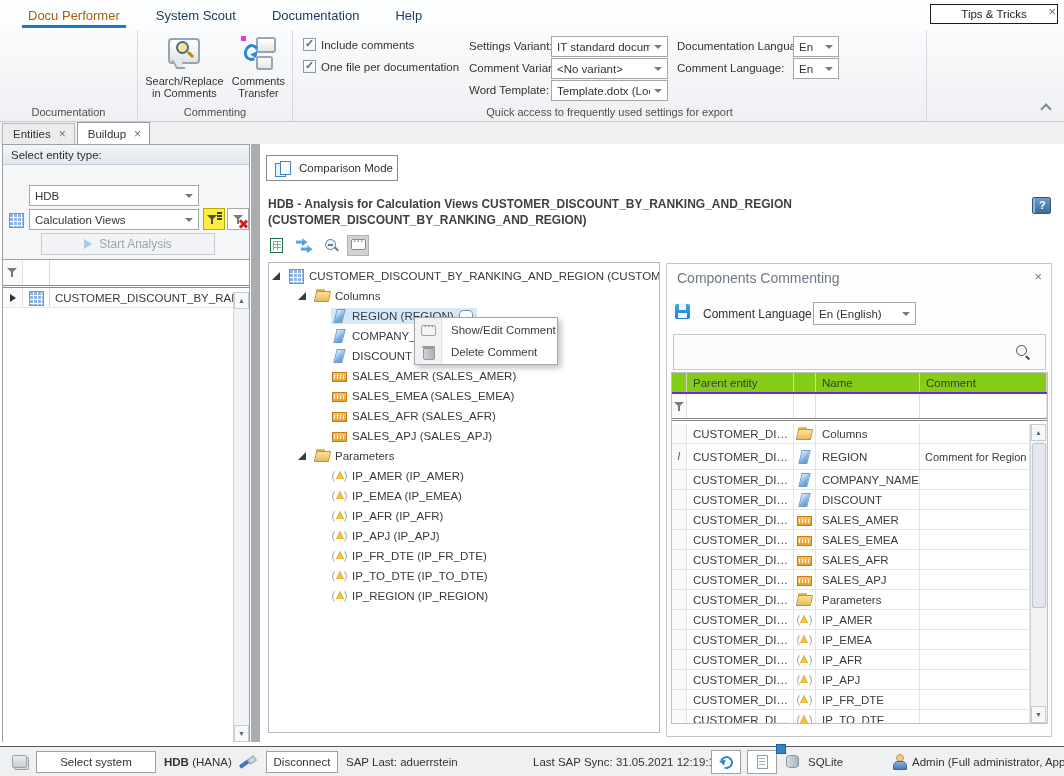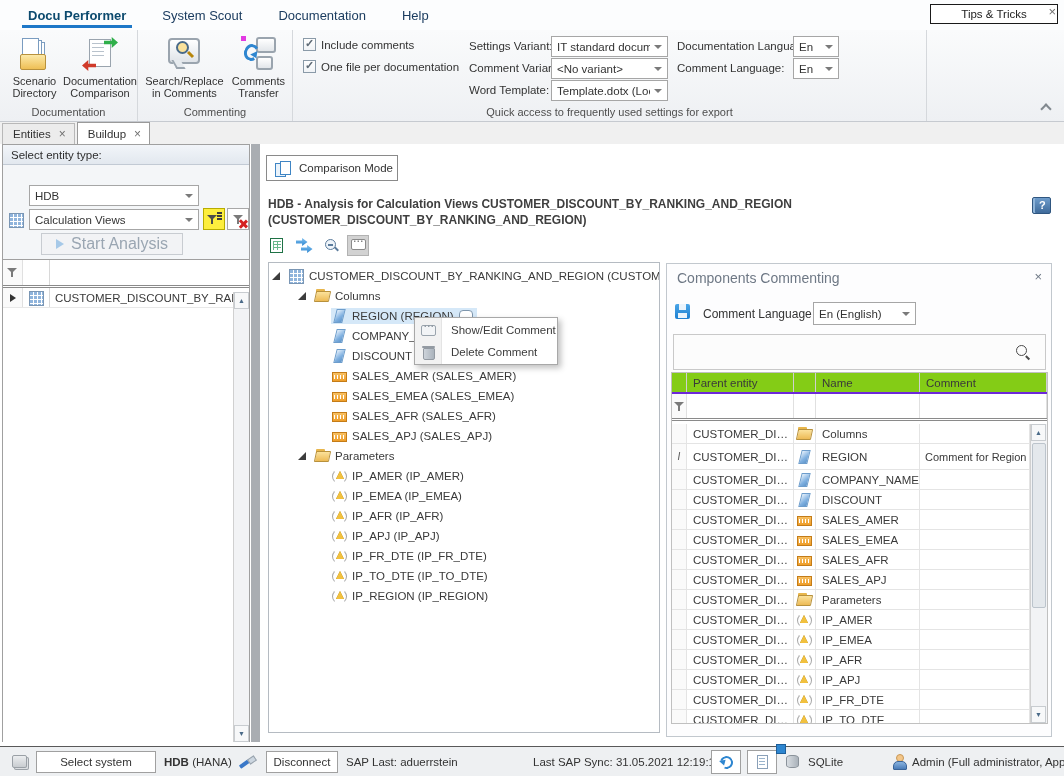--- a/index.html
+++ b/index.html
@@ -4,21 +4,21 @@
 <style>
   *{box-sizing:border-box;margin:0;padding:0}
   html,body{width:1064px;height:776px;overflow:hidden;background:#fff}
   body{font-family:"Liberation Sans",sans-serif;font-size:12px;color:#333;position:relative}
   #app{position:absolute;inset:0;background:#fff}
 
   
   #menubar{position:absolute;left:0;top:0;width:1064px;height:30px;background:#fcfdfe;display:flex;align-items:stretch}
   .mtabs{display:flex;padding-left:10px}
   .mtab{padding:0 18px;display:flex;align-items:center;font-size:13px;color:#1c3d60;cursor:default;position:relative}
-  .mtab[data-active="true"]{font-weight:bold;color:#0c4a6e}
+  .mtab[data-active="true"]{font-weight:normal;color:#a16207}
   .mtab[data-active="true"]::after{content:'';position:absolute;left:12px;right:12px;bottom:2px;height:3px;background:#1e78c8}
   #tips-btn{position:absolute;right:6px;top:4px;width:128px;height:20px;background:#fff;border:1px solid #1a1a1a;box-shadow:inset 0 0 0 2px #fff;font-size:11.5px;color:#222;font-family:inherit}
 
   
   #ribbon{position:absolute;left:0;top:30px;width:1064px;height:92px;background:linear-gradient(#fafbfc,#eef0f3);border-bottom:1px solid #c6cad0;display:flex}
   .rgroup{position:relative;height:100%;border-right:1px solid #d5d8dc}
   .g-doc{width:138px}.g-com{width:155px}.g-quick{width:634px}
   .glabel{position:absolute;bottom:3px;left:0;width:100%;text-align:center;font-size:11px;color:#4e4e4e;white-space:nowrap}
   .bigbtns{display:flex;padding:4px 2px 0 4px}
   .bigbtn{display:flex;flex-direction:column;align-items:center;font-size:11px;line-height:12px;color:#333;text-align:center;padding-top:2px}
@@ -61,21 +61,21 @@
 
   
   #leftpanel{position:absolute;left:2px;top:144px;width:248px;height:598px;background:#f4f6f8;border:1px solid #a0a0a0}
   #lp-caption{position:absolute;left:0;top:0;width:100%;height:20px;background:linear-gradient(#f2f5f9,#e2e8ef);border-bottom:1px solid #c2cad4;font-size:11.5px;color:#2e2e2e;display:flex;align-items:center;padding-left:8px}
   .lp-combo1{left:26px;top:40px;width:170px}
   .lp-combo2{left:26px;top:64px;width:170px}
   #lp-typeicon{position:absolute;left:6px;top:68px}
   .sqbtn{position:absolute;width:22px;height:22px;border:1px solid #a8a8a8;background:#fff;display:flex;align-items:center;justify-content:center}
   #btn-filter{left:200px;top:63px;background:#fdee3e;border-color:#b8ac00}
   #btn-filter-clear{left:224px;top:63px}
-  #btn-start{position:absolute;left:38px;top:88px;width:142px;height:22px;background:#f2f3f5;border:1px solid #c8ccd1;color:#9aa6b2;font-size:16px;display:flex;align-items:center;justify-content:center;gap:7px;font-family:inherit}
+  #btn-start{position:absolute;left:38px;top:88px;width:174px;height:22px;background:#f2f3f5;border:1px solid #c8ccd1;color:#9aa6b2;font-size:12px;display:flex;align-items:center;justify-content:center;gap:7px;font-family:inherit}
   .ic-play{width:0;height:0;border-top:5px solid transparent;border-bottom:5px solid transparent;border-left:8px solid #a6c9e8}
   #lgrid{position:absolute;left:0;top:114px;width:246px;height:483px;background:#fff;border-top:1px solid #a0a0a0}
   .lg-filter{height:28px;display:flex;border-bottom:3px double #8a8a8a;background:#fff}
   .lg-ind{width:20px;display:flex;align-items:center;justify-content:center;border-right:1px solid #e0e0e0;background:#fafafa}
   .lg-iconcell{width:27px;border-right:1px solid #d8d8d8}
   .lg-row{height:20px;display:flex;align-items:center;border-bottom:1px solid #e8e8e8}
   .lg-row .lg-ind{height:100%}
   .lg-row .lg-iconcell{height:100%;display:flex;align-items:center;justify-content:center}
   .lg-name{flex:1;padding-left:5px;font-size:11.5px;color:#3a3a3a;white-space:nowrap;overflow:hidden}
   .arrow-right{width:0;height:0;border-top:4px solid transparent;border-bottom:4px solid transparent;border-left:6px solid #333}
@@ -244,33 +244,20 @@
         </div>
         <div class="mtab">
           <span>Help</span>
         </div>
       </div>
     <button id="tips-btn">Tips &amp; Tricks</button>
   </div>
 
   <div id="ribbon">
     <div class="rgroup g-doc">
-      <div class="bigbtns">
-        <div class="bigbtn bb-w64">
-          <span class="bigicon bi-scen"></span>
-          <span>Scenario Directory</span>
-        </div>
-        <div class="bigbtn bb-w72">
-          <span class="bigicon bi-comp">
-              <i class="a-green"></i>
-              <i class="a-red"></i>
-            </span>
-          <span>Documentation Comparison</span>
-        </div>
-      </div>
       <div class="glabel">Documentation</div>
     </div>
 
     <div class="rgroup g-com">
       <div class="bigbtns">
         <div class="bigbtn bb-w88">
           <span class="bigicon bi-srch">
               <i class="m-glass"></i>
             </span>
           <span>Search/Replace in Comments</span>

